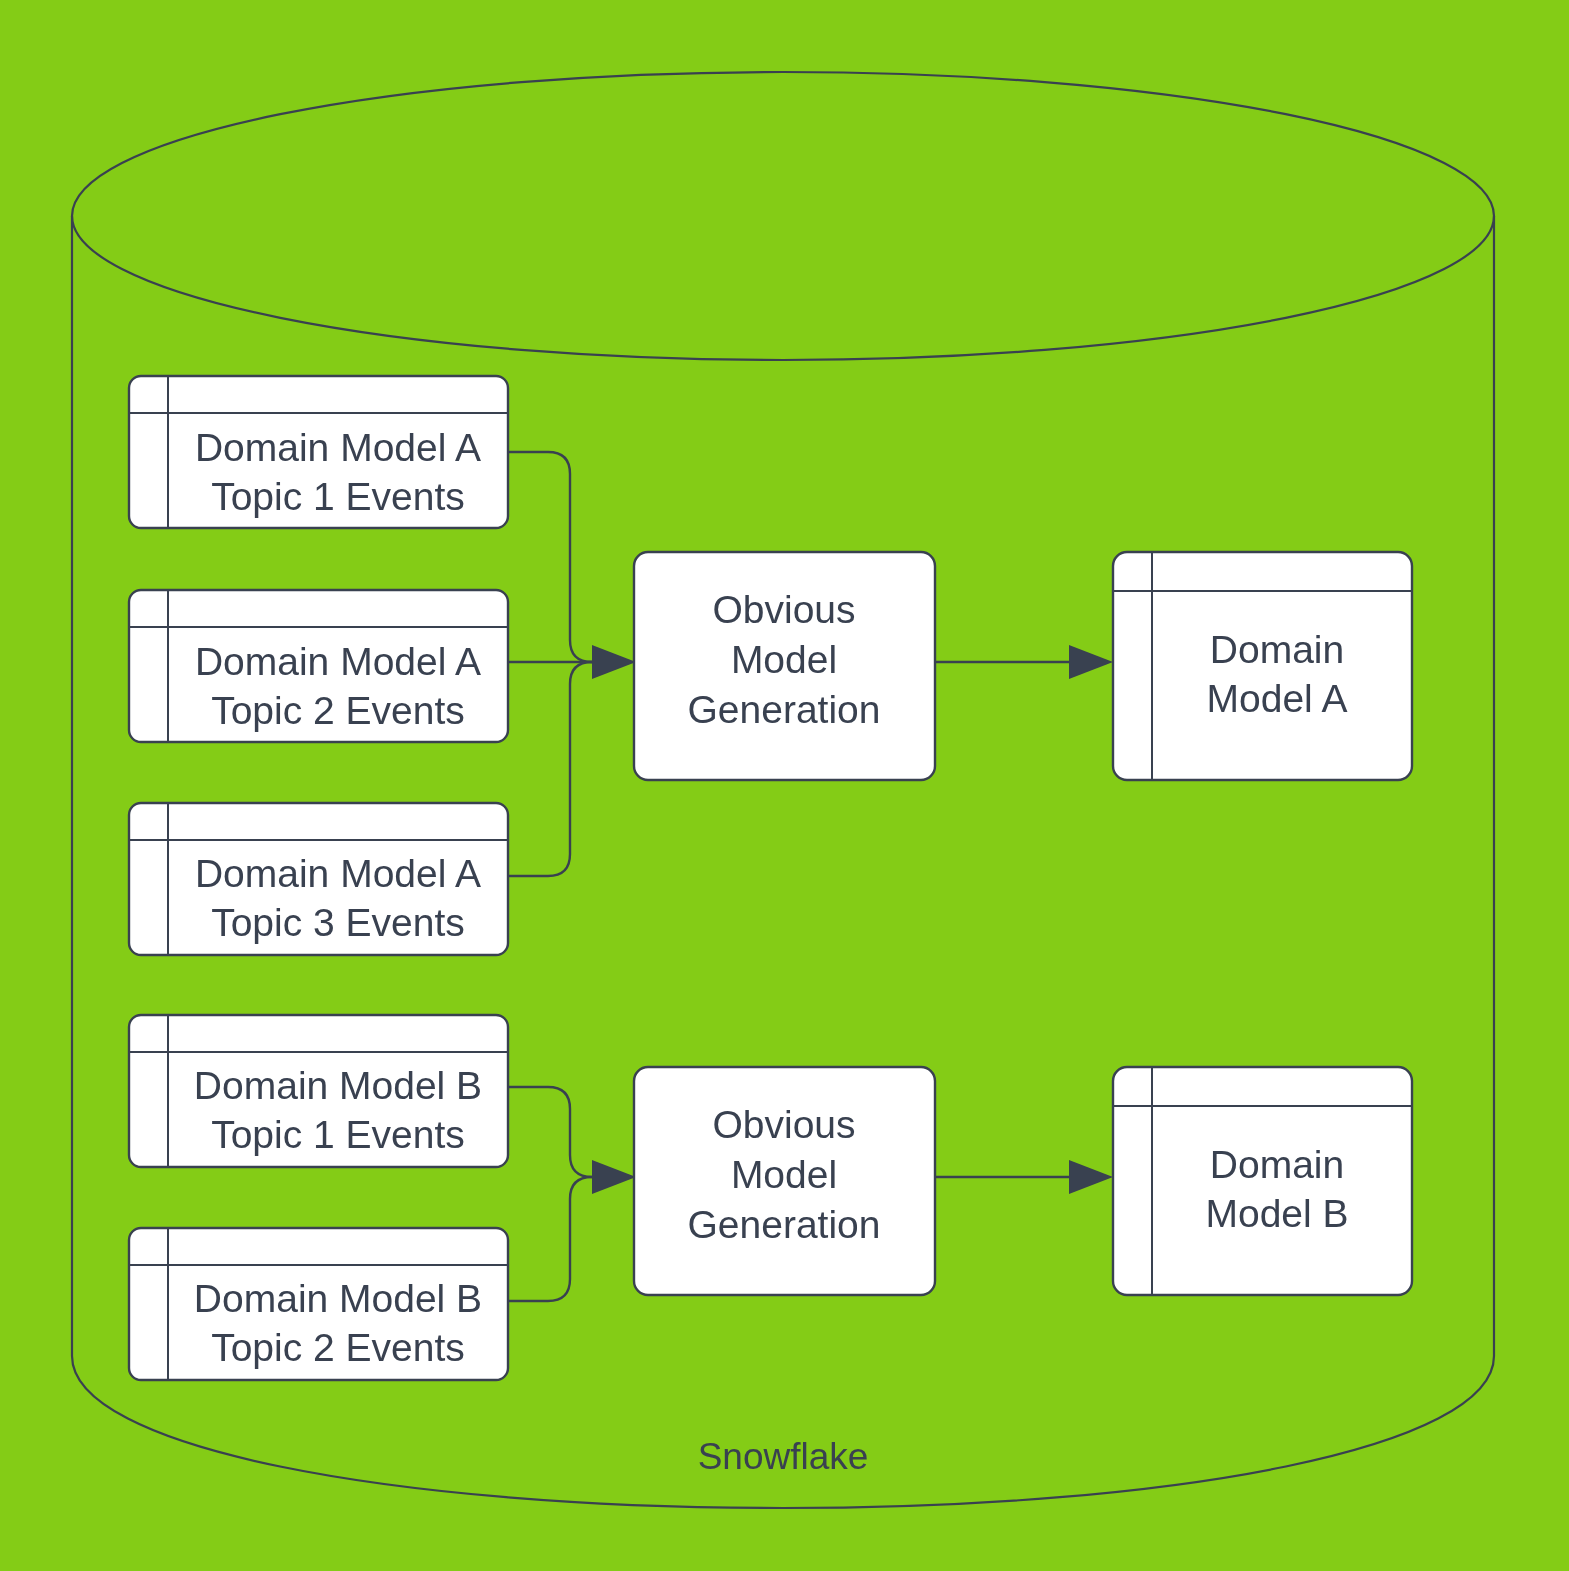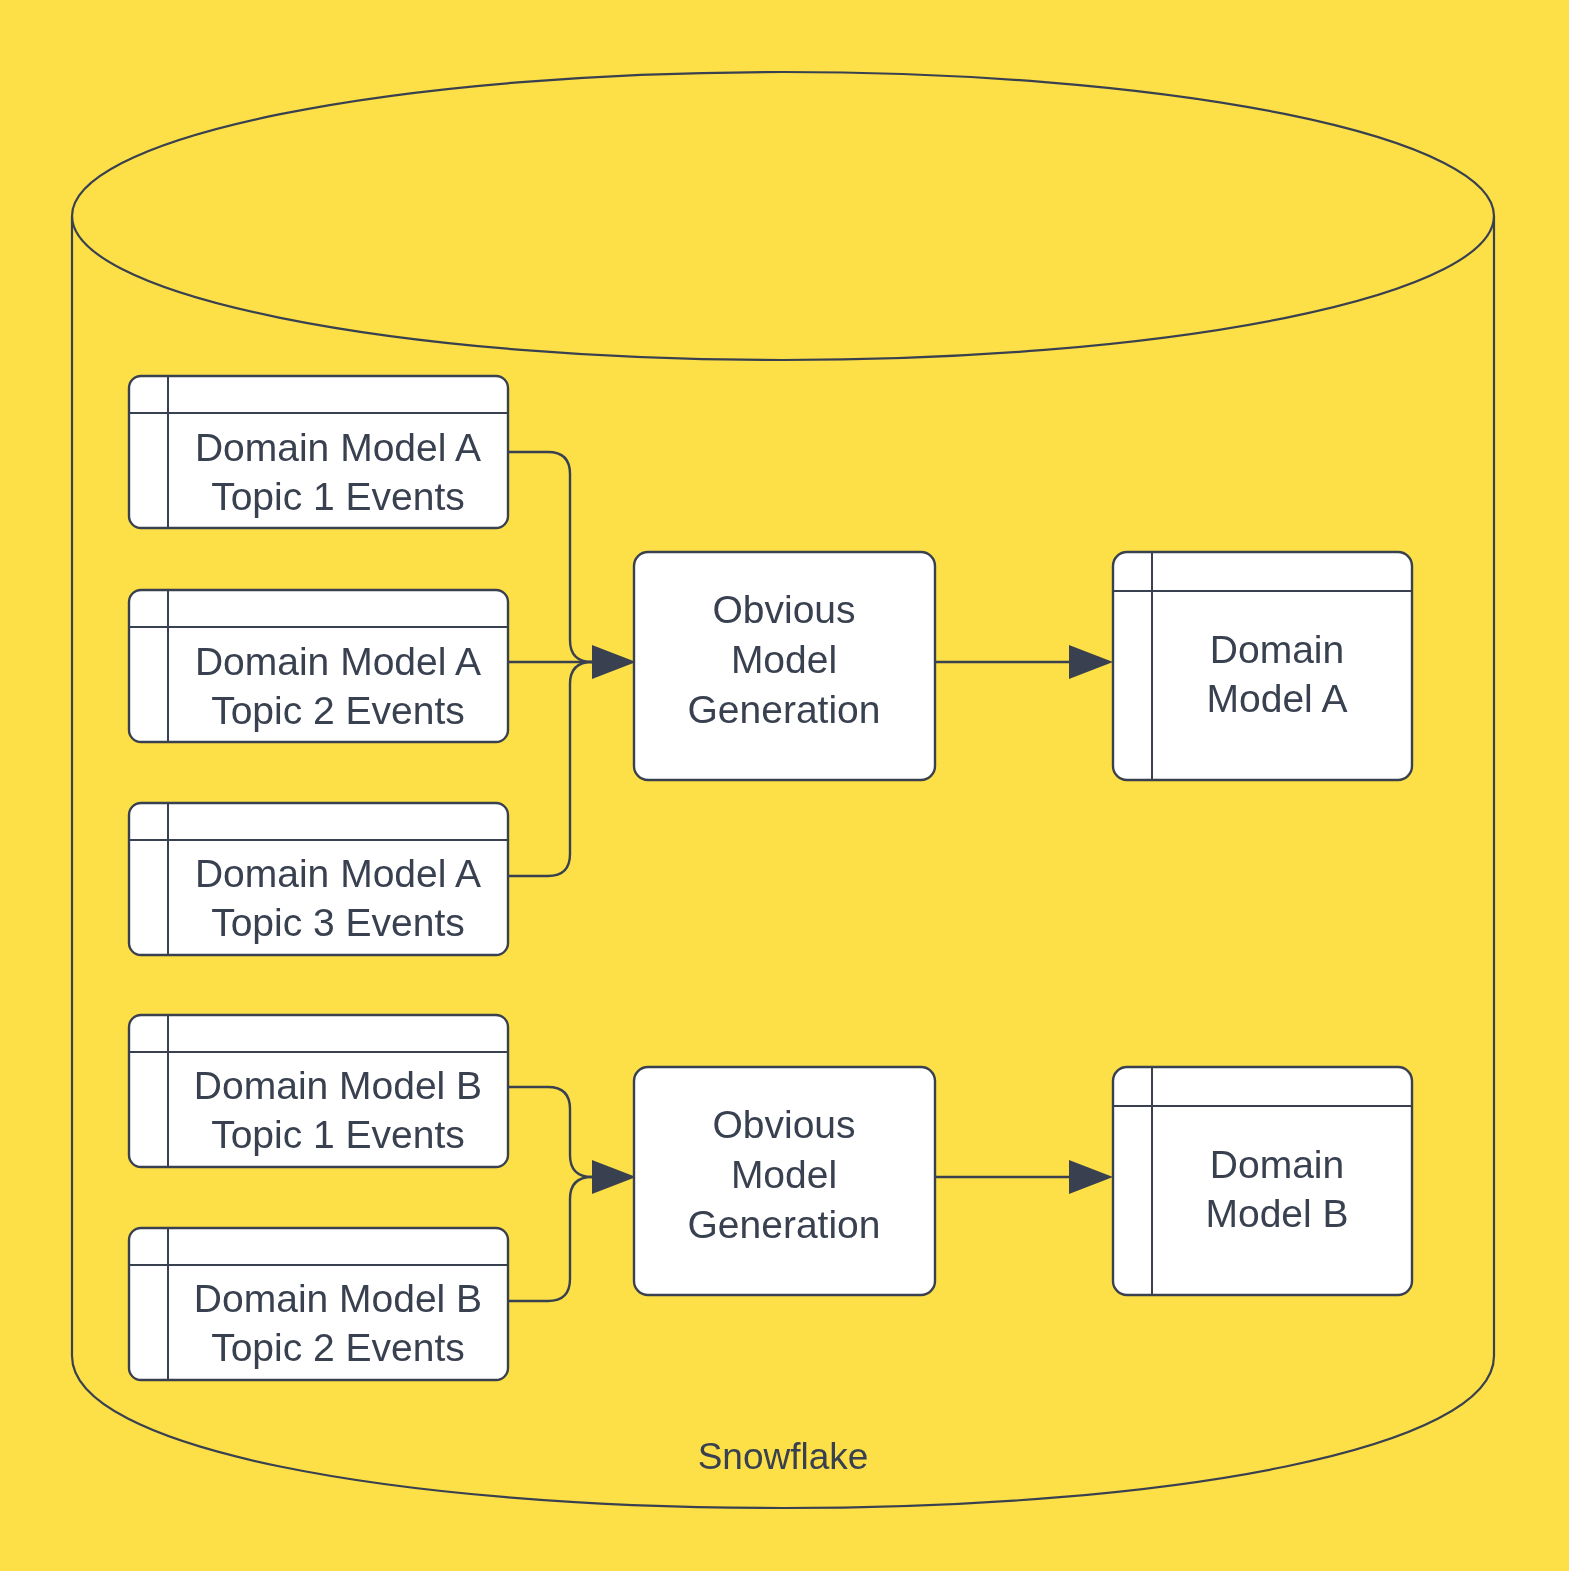--- a/index.html
+++ b/index.html
@@ -10,21 +10,21 @@
   body {
     width: 1569px;
     height: 1571px;
     font-family: "Liberation Sans", sans-serif;
     overflow: hidden;
   }
   #canvas {
     position: relative;
     width: 1569px;
     height: 1571px;
-    background: #fde047;
+    background: #84cc16;
   }
   svg.diagram {
     position: absolute;
     top: 0;
     left: 0;
     width: 1569px;
     height: 1571px;
     display: block;
   }
   .stroke {

